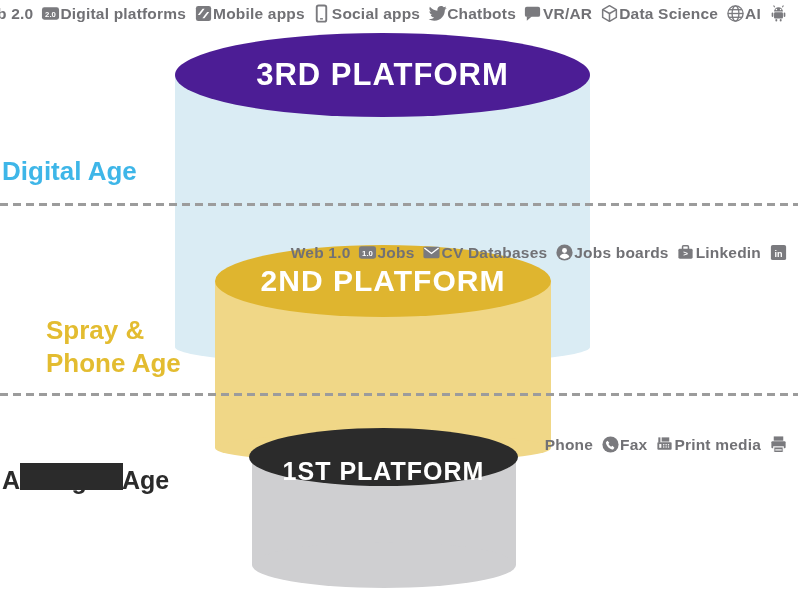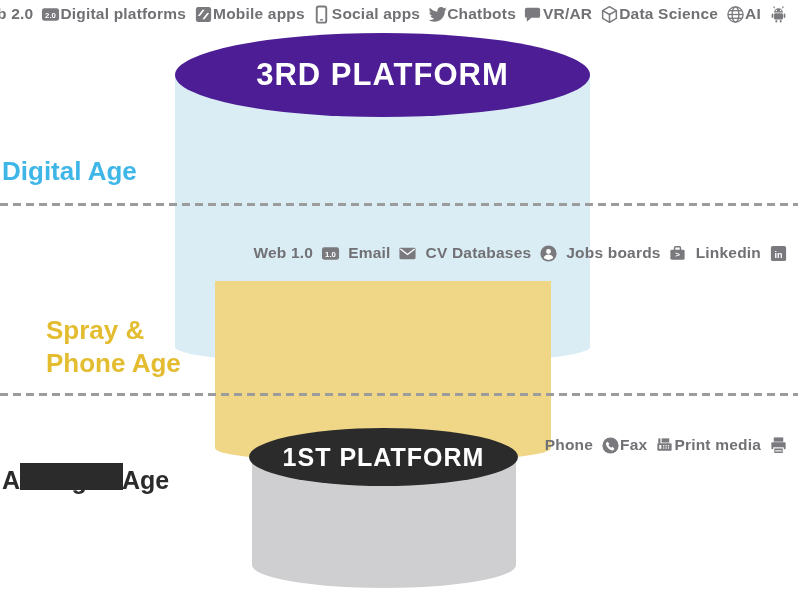--- a/index.html
+++ b/index.html
@@ -16,61 +16,64 @@
   .body-third {left:175px;top:75px; width:415px;height:272px;background:#DAECF4;z-index:1;}
   .bulge-third{left:175px;top:329px;width:415px;height:36px; background:#DAECF4;z-index:1;}
   .top-third  {left:175px;top:33px; width:415px;height:84px; background:#3FB9EC;z-index:3;font-size:31px;}
 
   .body-second {left:215px;top:281px;width:336px;height:167px;background:#F0D787;z-index:3;}
   .bulge-second{left:215px;top:433px;width:336px;height:30px; background:#F0D787;z-index:3;}
   .top-second  {left:215px;top:245px;width:336px;height:72px; background:#DFB52F;z-index:4;font-size:30px;}
 
   .body-first {left:252px;top:457px;width:264px;height:108px;background:#CFCFD1;z-index:6;}
   .bulge-first{left:252px;top:542px;width:264px;height:46px; background:#CFCFD1;z-index:6;}
-  .top-first  {left:249px;top:428px;width:269px;height:58px; background:#2B2B2B;z-index:7;font-size:25px;}
+  .top-first  {left:249px;top:428px;width:269px;height:58px; background:#2B2B2B;z-index:7;font-size:25px;align-items:flex-end;}
 
   
   .dash{position:absolute;left:0;width:798px;height:3px;
         background:repeating-linear-gradient(90deg,#9C9C9C 0 8px,transparent 8px 13px);}
   .dash-1{top:203px;z-index:2;}
   .dash-2{top:393px;z-index:5;}
 
   
   .age{position:absolute;left:2px;font-weight:bold;z-index:8;line-height:33px;}
   .age-digital {top:155px;font-size:26px;color:#3EB6E8;}
   .age-spray   {top:314px;font-size:26px;color:#E3BC30;}
   .age-analogue{top:464px;font-size:25px;color:#2B2B2B;}
   .glitch-bar{position:absolute;left:20px;top:463px;width:103px;height:27px;background:#2B2B2B;z-index:9;}
 
   
   .tools-list{position:absolute;right:10px;display:flex;flex-direction:row;z-index:8;}
   .list-third {top:2px;}
-  .list-second{top:241px;gap:8px;}
+  .list-second{top:241px;}
   .list-first {top:433px;}
   .tool-row{height:23.5px;display:flex;align-items:center;justify-content:flex-end;gap:7px;}
   .tool-label{font-weight:bold;font-size:15.5px;color:#717175;letter-spacing:.2px;white-space:nowrap;}
-  .tool-icon{width:20px;height:20px;color:#7A7A7E;display:flex;align-items:flex-end;justify-content:center;}
+  .tool-icon{width:20px;height:20px;color:#7A7A7E;display:flex;align-items:center;justify-content:center;}
   .tool-icon svg{display:block;}
 </style>
 </head>
 <body>
 
 <div class="stage">
 
   <div class="cyl-body body-third" style="background: rgb(218, 236, 244);"></div>
   <div class="cyl-bulge bulge-third" style="background: rgb(218, 236, 244);"></div>
 
   <div class="dash dash-1"></div>
 
   <div class="cyl-top top-third" style="background: #4c1d95;">
     <span class="cyl-label">3RD PLATFORM</span>
   </div>
 
   <div class="cyl-body body-second" style="background: rgb(240, 215, 135);"></div>
   <div class="cyl-bulge bulge-second" style="background: rgb(240, 215, 135);"></div>
+  <div class="cyl-top top-second" style="background: rgb(223, 181, 47);">
+    <span class="cyl-label">2ND PLATFORM</span>
+  </div>
 
   <div class="dash dash-2"></div>
 
   <div class="cyl-body body-first" style="background: rgb(207, 207, 209);"></div>
   <div class="cyl-bulge bulge-first" style="background: rgb(207, 207, 209);"></div>
   <div class="cyl-top top-first" style="background: rgb(43, 43, 43);">
     <span class="cyl-label">1ST PLATFORM</span>
   </div>
 
   <div class="age age-digital" style="color: rgb(62, 182, 232);">
@@ -180,21 +183,21 @@
       <div class="tool-row">
         <span class="tool-label">Web 1.0</span>
         <span class="tool-icon">
           <svg width="19" height="19" viewBox="0 0 20 20">
             <rect x="1" y="3.5" width="18" height="13" rx="2.5" fill="#7A7A7E"></rect>
             <text x="10" y="13.4" font-size="8.2" font-weight="bold" fill="#fff" text-anchor="middle" font-family="Liberation Sans, sans-serif">1.0</text>
           </svg>
         </span>
       </div>
       <div class="tool-row">
-        <span class="tool-label">Email</span>
+        <span class="tool-label">Jobs</span>
         <span class="tool-icon">
           <svg width="19" height="19" viewBox="0 0 20 20">
             <rect x="1.5" y="4" width="17" height="12" rx="1.5" fill="#7A7A7E"></rect>
             <polyline points="2.5,5.2 10,11 17.5,5.2" fill="none" stroke="#fff" stroke-width="1.5"></polyline>
           </svg>
         </span>
       </div>
       <div class="tool-row">
         <span class="tool-label">CV Databases</span>
         <span class="tool-icon">

